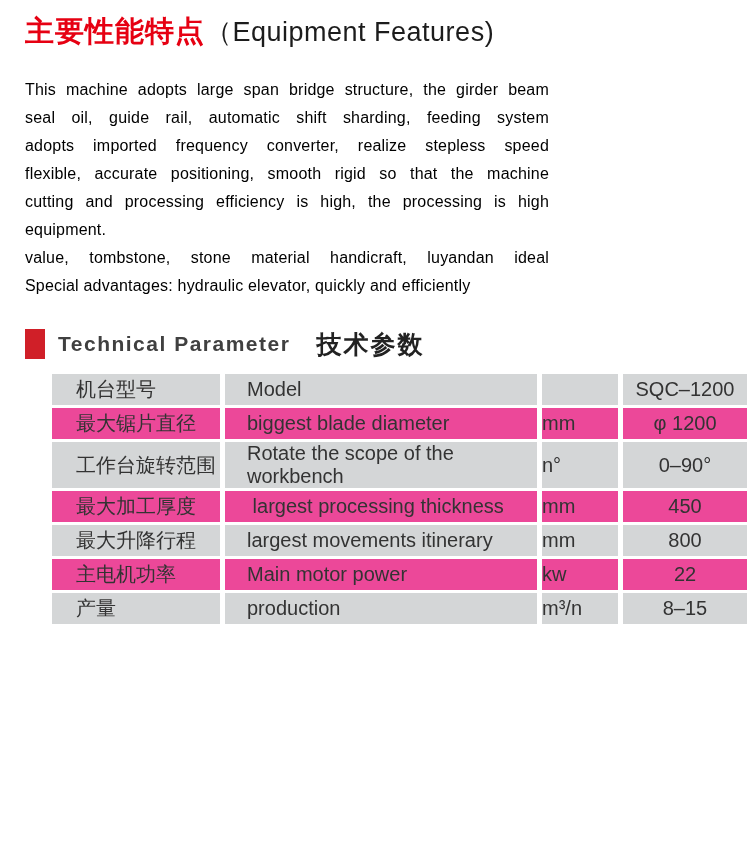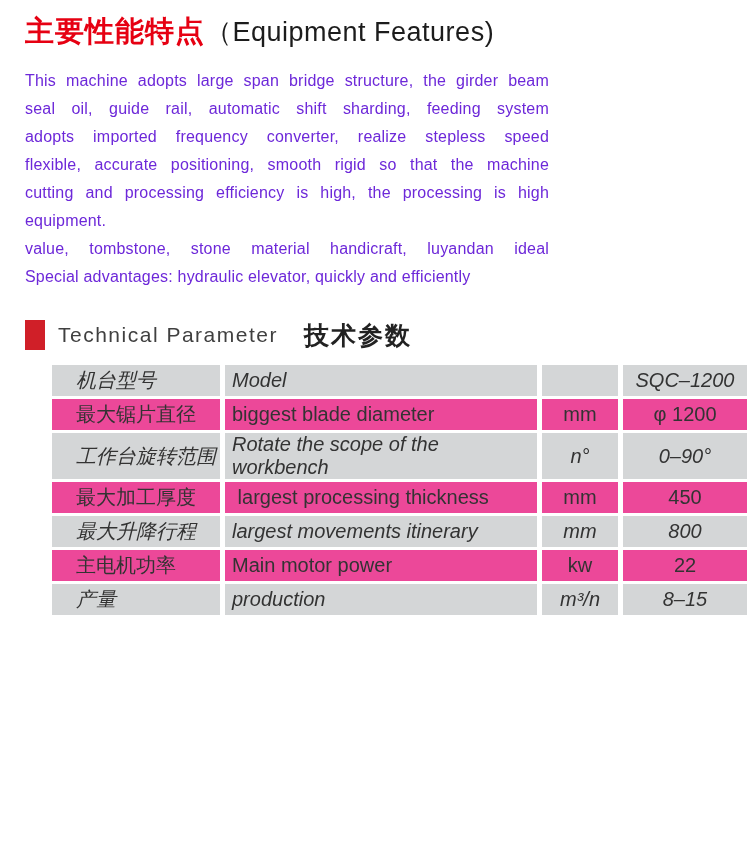--- a/index.html
+++ b/index.html
@@ -34,21 +34,21 @@
   .intro-cn { margin-top: 12px; width: 508px; color: #2d2d2d; }
   .intro-cn .line {
     font-size: 20px;
     line-height: 35px;
     height: 35px;
     overflow: hidden;
   }
   .just { text-align: justify; text-align-last: justify; }
 
   
-  .intro-en { margin-top: 13px; width: 524px; color: #6d28d9; }
+  .intro-en { margin-top: 22px; width: 524px; color: #000000; }
   .intro-en .line {
     font-size: 16px;
     line-height: 28px;
     height: 28px;
     overflow: hidden;
     letter-spacing: 0.2px;
   }
 
   
   .section-header {
@@ -61,21 +61,21 @@
     width: 20px;
     height: 30px;
     background: #d01f28;
     margin-right: 13px;
     flex: 0 0 auto;
   }
   .section-en {
     font-size: 21px;
     color: #404040;
     letter-spacing: 1.5px;
-    font-weight: 400;
+    font-weight: 700;
   }
   .section-cn {
     margin-left: 26px;
     font-size: 25px;
     font-weight: bold;
     color: #222222;
     letter-spacing: 2px;
   }
 
   
@@ -86,24 +86,24 @@
     border-spacing: 5px 3px;
     table-layout: fixed;
   }
   table.params td {
     height: 31px;
     vertical-align: middle;
     font-size: 20px;
     color: #333333;
     background: #ec4899;
   }
-  table.params tr.gray td { background: #d4d6d7; font-style: italic; }
+  table.params tr.gray td { background: #d4d6d7; }
   td.c-cn { width: 168px; padding-left: 24px; color: #222222; font-size: 21px; }
-  td.c-en { width: 312px; padding-left: 7px; white-space: pre-wrap; }
-  td.c-unit { width: 76px; text-align: center; }
+  td.c-en { width: 312px; padding-left: 22px; white-space: pre-wrap; }
+  td.c-unit { width: 76px; text-align: left; }
   td.c-val { width: 124px; text-align: center; }
 </style>
 </head>
 <body>
 
 <div class="page">
   <div class="content">
 
     <div class="title">
       <span class="title-cn">主要性能特点</span>

